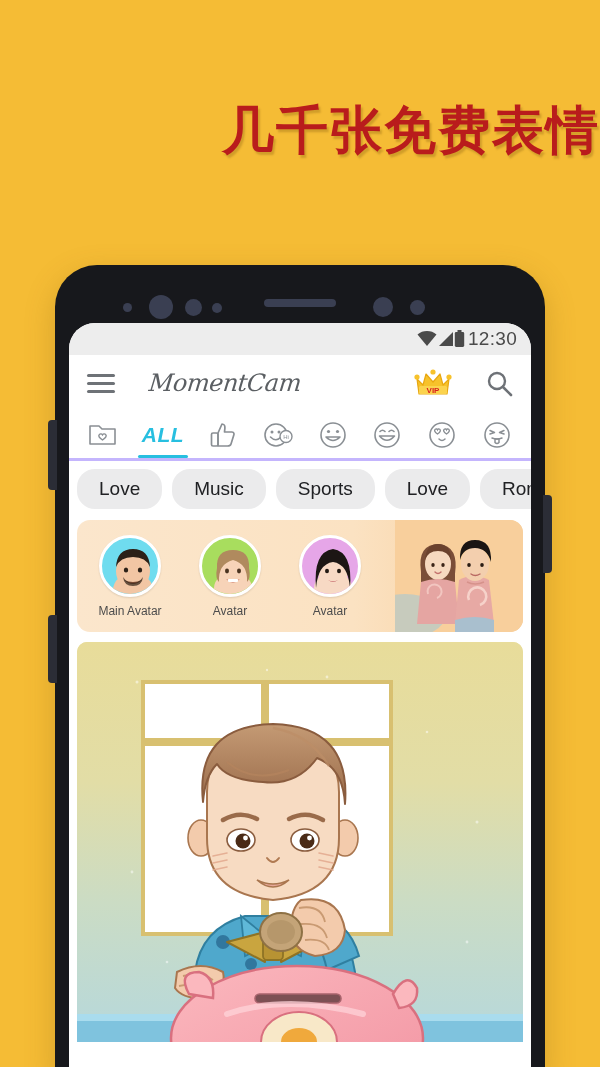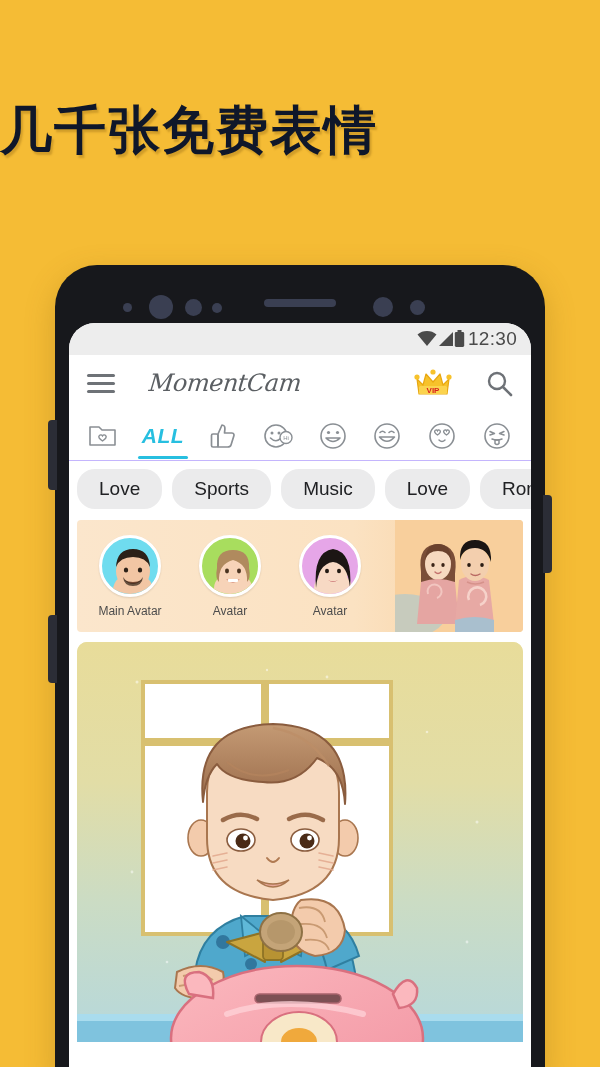--- a/index.html
+++ b/index.html
@@ -7,24 +7,24 @@
   body {
     background:#F5BC35;
     font-family:"Liberation Sans", sans-serif;
     position:relative;
   }
 
   
   .headline {
     position:absolute;
     top:104px; left:0; right:0;
-    text-align:left;
+    text-align:right;
     font-size:52px;
     font-weight:bold;
-    color:#0f172a;
+    color:#b91c1c;
     letter-spacing:2px;
     text-shadow: 2px 3px 2px rgba(120,80,10,0.28);
     font-family:"DejaVu Sans","Liberation Sans",sans-serif;
     line-height:1;
   }
 
   
   .phone {
     position:absolute;
     left:55px;
@@ -109,21 +109,21 @@
   .header-icons { display:flex; align-items:center;gap:12px; }
 
   
   .tabstrip {
     height:50px;
     background:#FFFFFF;
     display:flex;
     align-items:center;
     justify-content:space-between;
     padding:0 14px;
-    border-bottom:1px solid #c4b5fd;
+    border-bottom:3px solid #c4b5fd;
     position:relative;
   }
   .tab-item {
     width:40px; height:40px;
     display:flex; align-items:center; justify-content:center;
     position:relative;
     cursor:pointer;
   }
   .tab-all {
     font-style:italic;
@@ -160,21 +160,21 @@
     font-size:19px;
     color:#202124;
     white-space:nowrap;
     cursor:pointer;
   }
 
   
   .avatar-bar {
     margin:4px 8px 0 8px;
     height:112px;
-    border-radius:4px;
+    border-radius:13px;
     background:linear-gradient(90deg,#FBE6CC 0%,#FBE2C2 62%,#F8CF9C 100%);
     display:flex;
     align-items:center;
     position:relative;
     overflow:hidden;
   }
   .avatar-cell {
     width:94px;
     display:flex;
     flex-direction:column;
@@ -350,22 +350,22 @@
           <path d="M7 9.5 L11.5 11.5 L7 13" fill="none" stroke="#8A8F94" stroke-width="1.5" stroke-linejoin="round" stroke-linecap="round"></path>
           <path d="M21 9.5 L16.5 11.5 L21 13" fill="none" stroke="#8A8F94" stroke-width="1.5" stroke-linejoin="round" stroke-linecap="round"></path>
           <path d="M9 17 Q14 19 19 17" fill="none" stroke="#8A8F94" stroke-width="1.5" stroke-linecap="round"></path>
           <path d="M12 18 L12 21.5 Q14 23.5 16 21.5 L16 18 Z" fill="none" stroke="#8A8F94" stroke-width="1.5" stroke-linejoin="round"></path>
         </svg>
       </div>
     </div>
 
     <div class="chips">
       <div class="chip">Love</div>
+      <div class="chip">Music</div>
       <div class="chip">Sports</div>
-      <div class="chip">Music</div>
       <div class="chip">Love</div>
       <div class="chip">Rom</div>
     </div>
 
     <div class="avatar-bar">
 
       <div class="avatar-cell">
         <div class="av-circle" style="background:#6FDCEF;">
           <svg width="62" height="62" viewBox="0 0 62 62">
             <ellipse cx="31" cy="52" rx="20" ry="17" fill="#F2C6A4"></ellipse>

